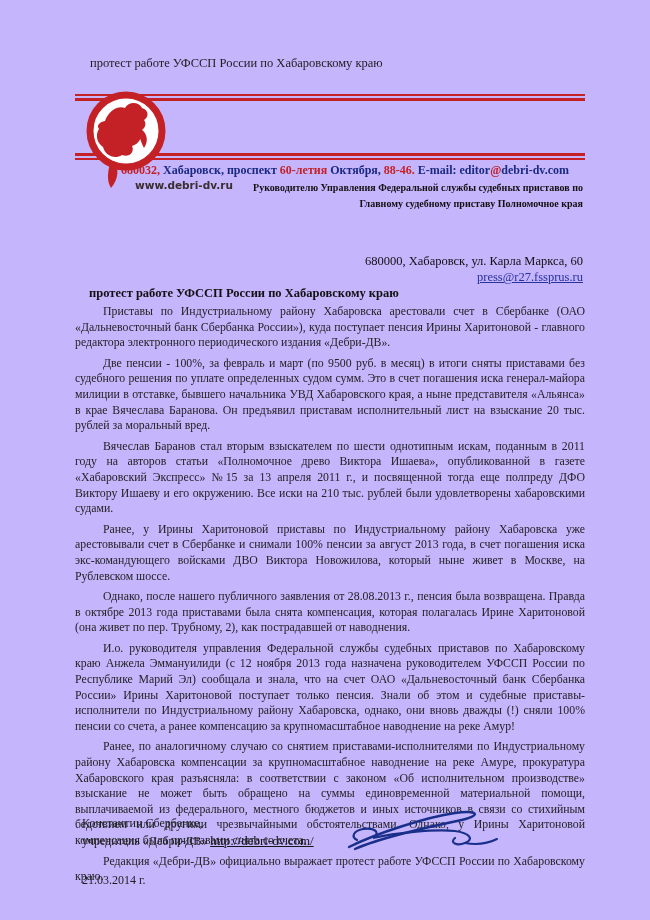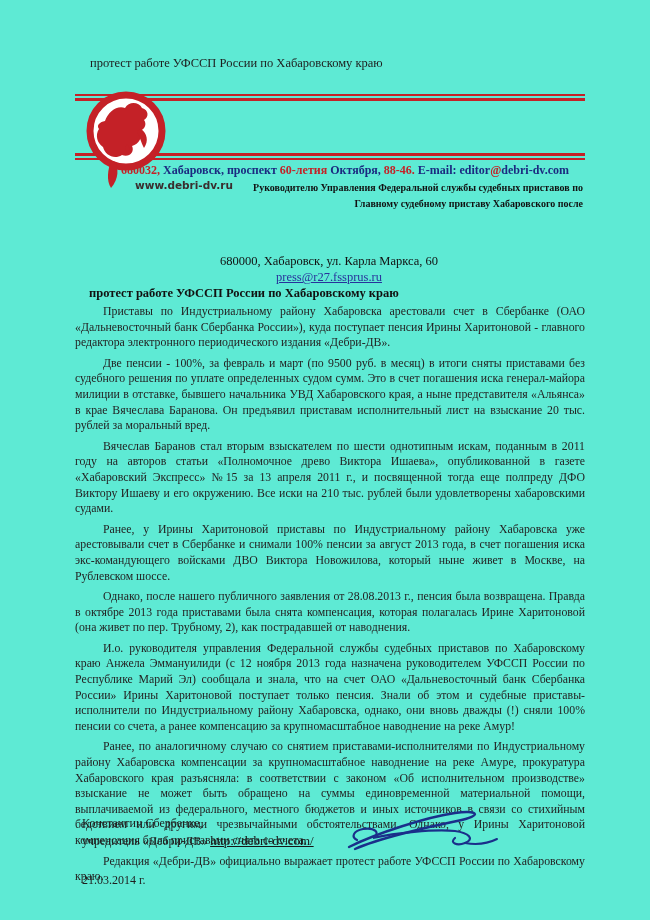--- a/index.html
+++ b/index.html
@@ -1,16 +1,16 @@
 <!DOCTYPE html>
 <html><head>
 <meta charset="utf-8">
 <style>
   html,body{margin:0;padding:0;background:#e8e8e8;}
-  .page{position:relative;width:650px;height:920px;margin:0 auto;background:#5eead4;
+  .page{position:relative;width:650px;height:920px;margin:0 auto;background:#c4b5fd;
         font-family:"Liberation Serif",serif;color:#2a2a2a;overflow:hidden;}
 
   .top-note{position:absolute;left:90px;top:56px;font-size:12.5px;color:#1e1e1e;}
 
   
   .masthead{position:absolute;left:75px;top:85px;width:510px;height:92px;}
   .rule{position:absolute;left:0;right:0;background:#c42127;}
   .rule.t-thin{top:9px;height:2px;}
   .rule.t-thick{top:13px;height:3px;}
   .rule.b-thick{top:68px;height:3px;}
@@ -22,21 +22,21 @@
           font-family:"DejaVu Sans",sans-serif;font-weight:bold;font-size:10.5px;color:#3a2e2e;margin-top:40px;}
   .m-address{position:absolute;left:30px;right:0;top:78px;text-align:center;
              font-weight:bold;font-size:12px;white-space:nowrap;}
   .seg-red{color:#c42127;}
   .seg-blue{color:#1b2a80;}
   .logo{position:absolute;left:6px;top:4px;}
 
   
   .recipient{position:absolute;left:75px;top:180px;width:508px;text-align:right;
              font-weight:bold;font-size:10px;line-height:16px;color:#111;}
-  .recipient-addr{position:absolute;left:75px;top:253px;width:508px;text-align:center;
+  .recipient-addr{position:absolute;left:75px;top:253px;width:508px;text-align:right;
                   font-size:12.5px;line-height:16px;color:#111;}
   .recipient-addr a{color:#28329c;text-decoration:underline;}
 
   
   .subject{position:absolute;left:89px;top:286px;font-weight:bold;font-size:12.5px;color:#111;}
   .letter-body{position:absolute;left:75px;top:304px;width:510px;}
   .letter-body p{margin:0 0 5px 0;font-size:11.8px;line-height:15.6px;
                  text-align:justify;text-indent:28px;color:#232323;}
 
   
@@ -67,21 +67,21 @@
         C66,35 64,40 59,42 C62,48 58,55 51,57 C54,63 48,69 41,66 C33,71 24,66 22,58
         C16,54 14,46 18,40 C15,36 19,33 24,32 Z"></path>
       <path fill="#c42127" d="M60,40 C66,44 68,52 63,59 C60,53 58,46 56,42 Z"></path>
       <path fill="#c42127" d="M46,55 C49,58 49,62 46,64 C44,61 44,58 46,55 Z"></path>
       <path fill="#c42127" d="M33,72 C38,78 38,90 30,99 C25,92 27,79 30,73 Z"></path>
     </svg>
   </div>
 
   <div class="recipient" id="recipient-block">
       <div>Руководителю Управления Федеральной службы судебных приставов по</div>
-      <div>Главному судебному приставу Хабаровского после</div>
+      <div>Главному судебному приставу Полномочное края</div>
     </div>
 
   <div class="recipient-addr">
     <div>680000, Хабаровск, ул. Карла Маркса, 60</div>
     <div><a href="#">press@r27.fssprus.ru</a></div>
   </div>
 
   <div class="subject">протест работе УФССП России по Хабаровскому краю</div>
 
   <div class="letter-body" id="letter-body">

